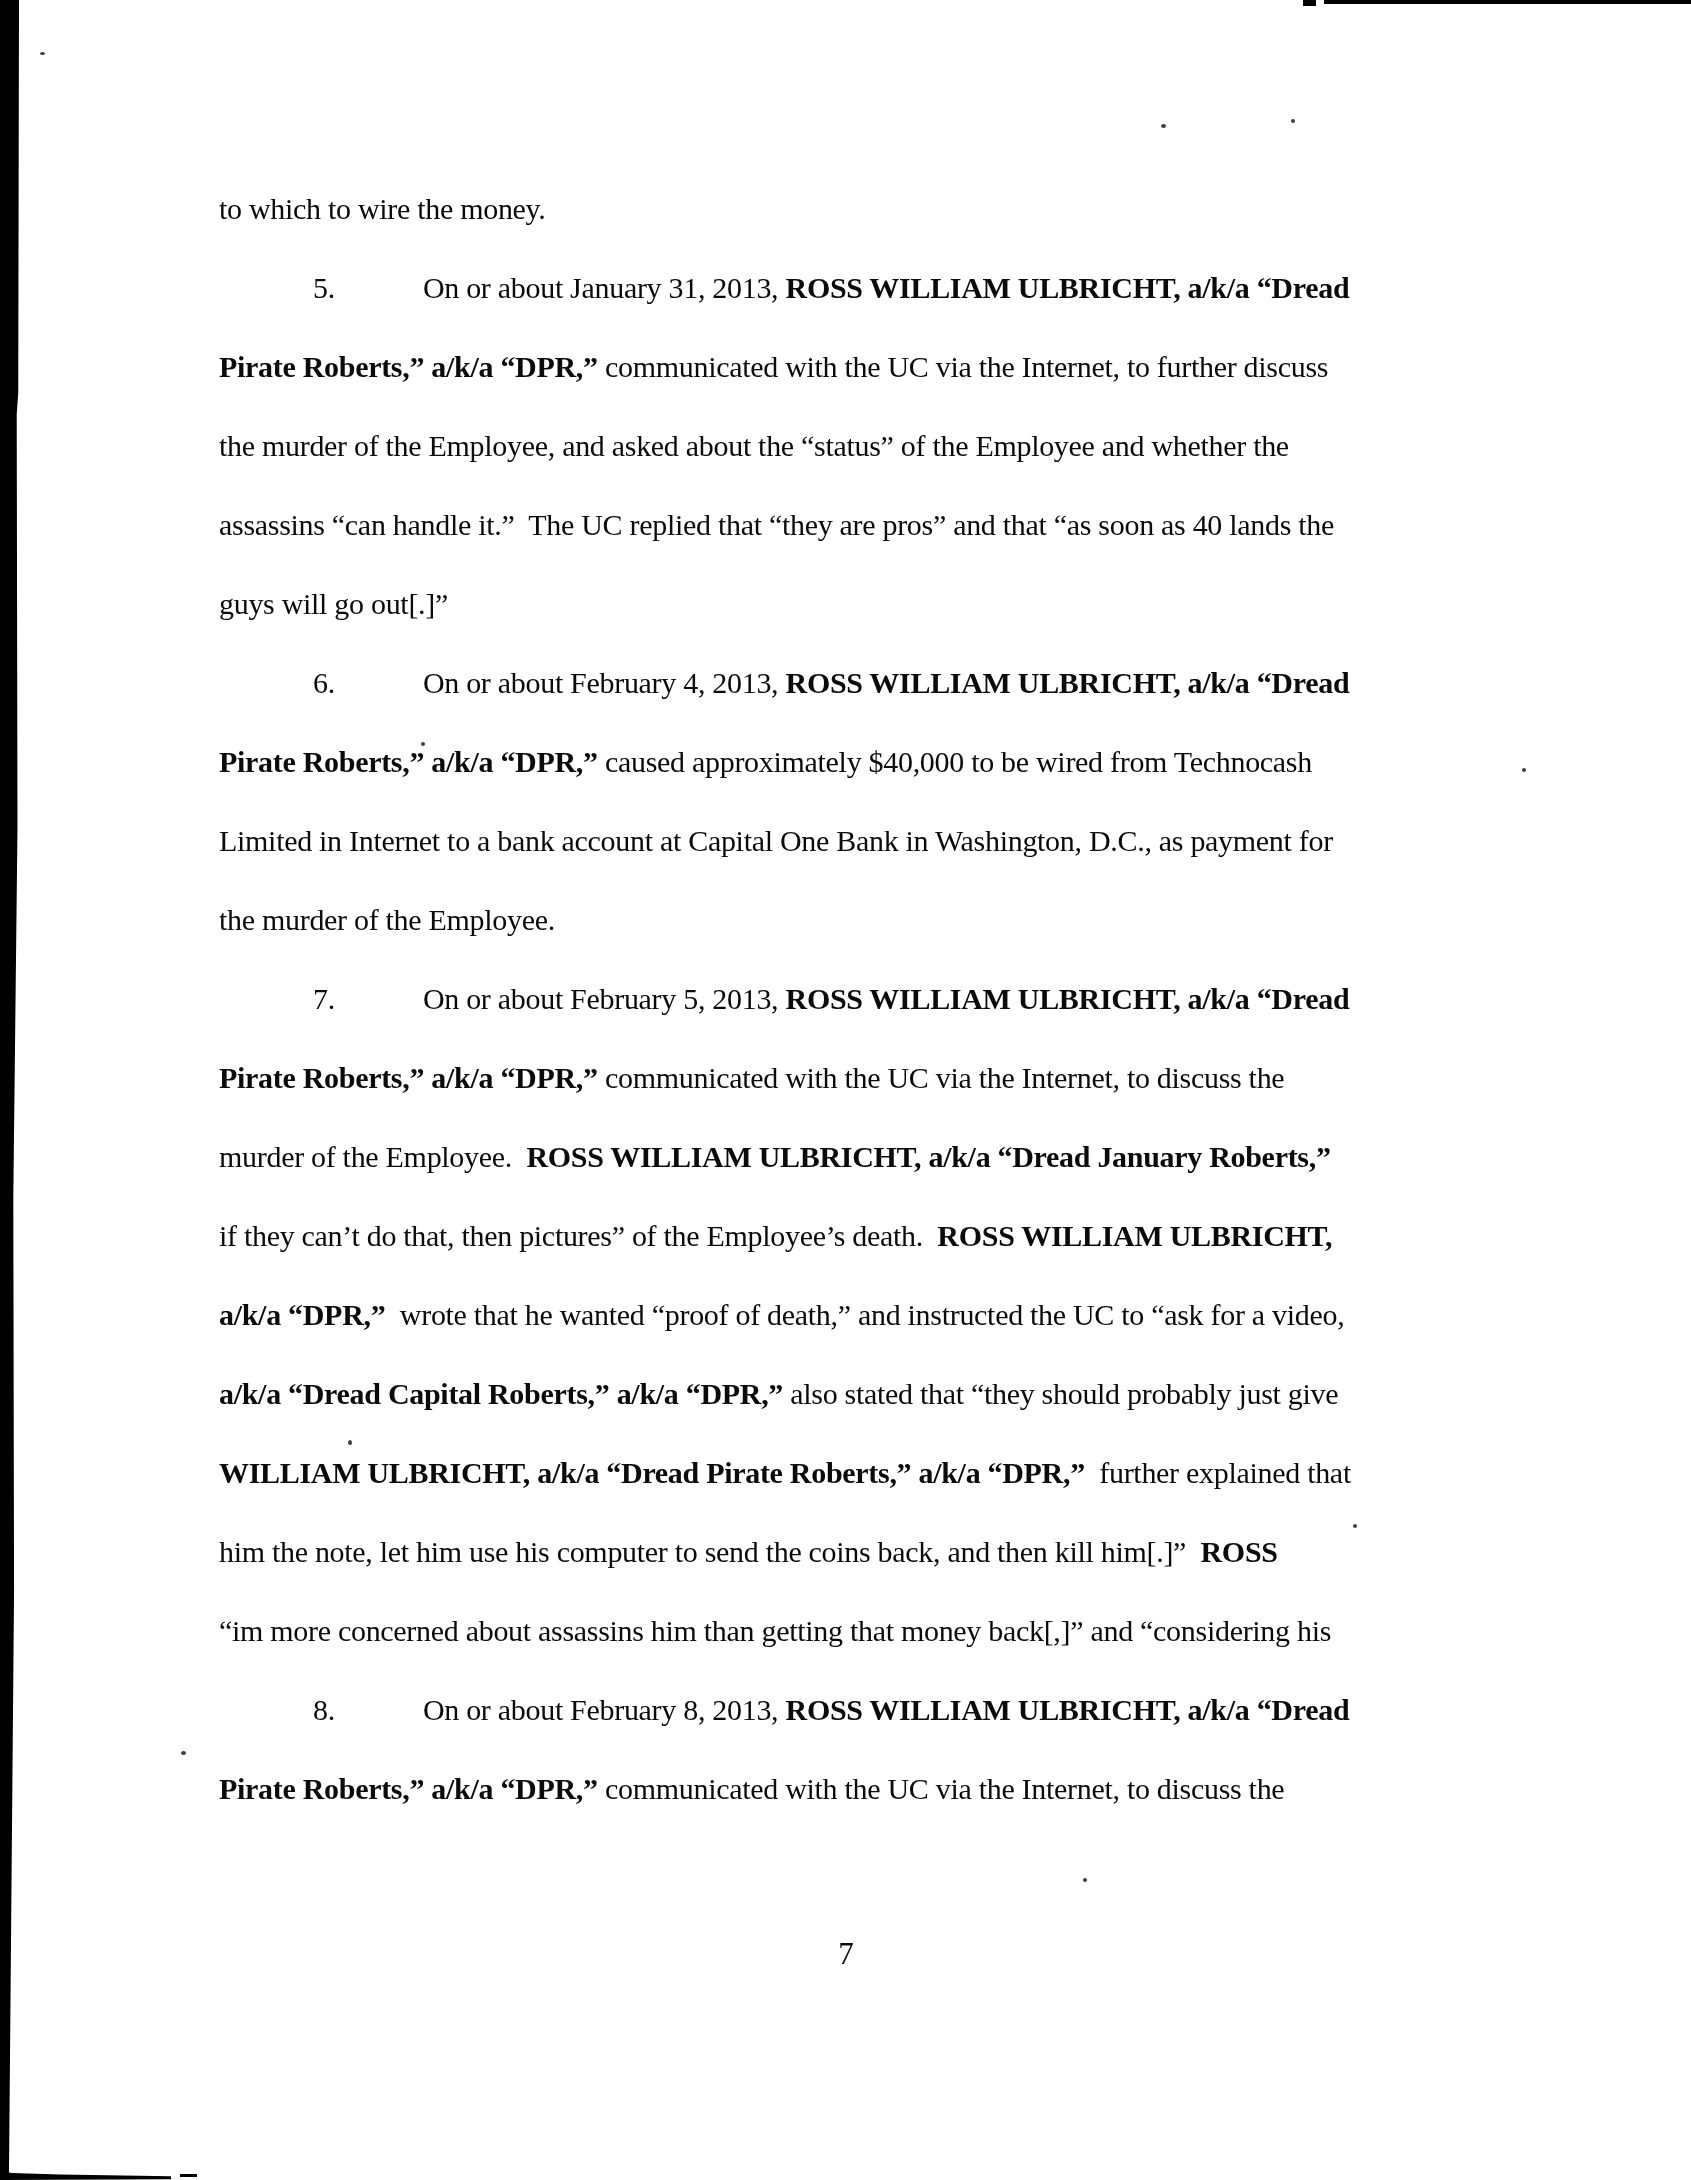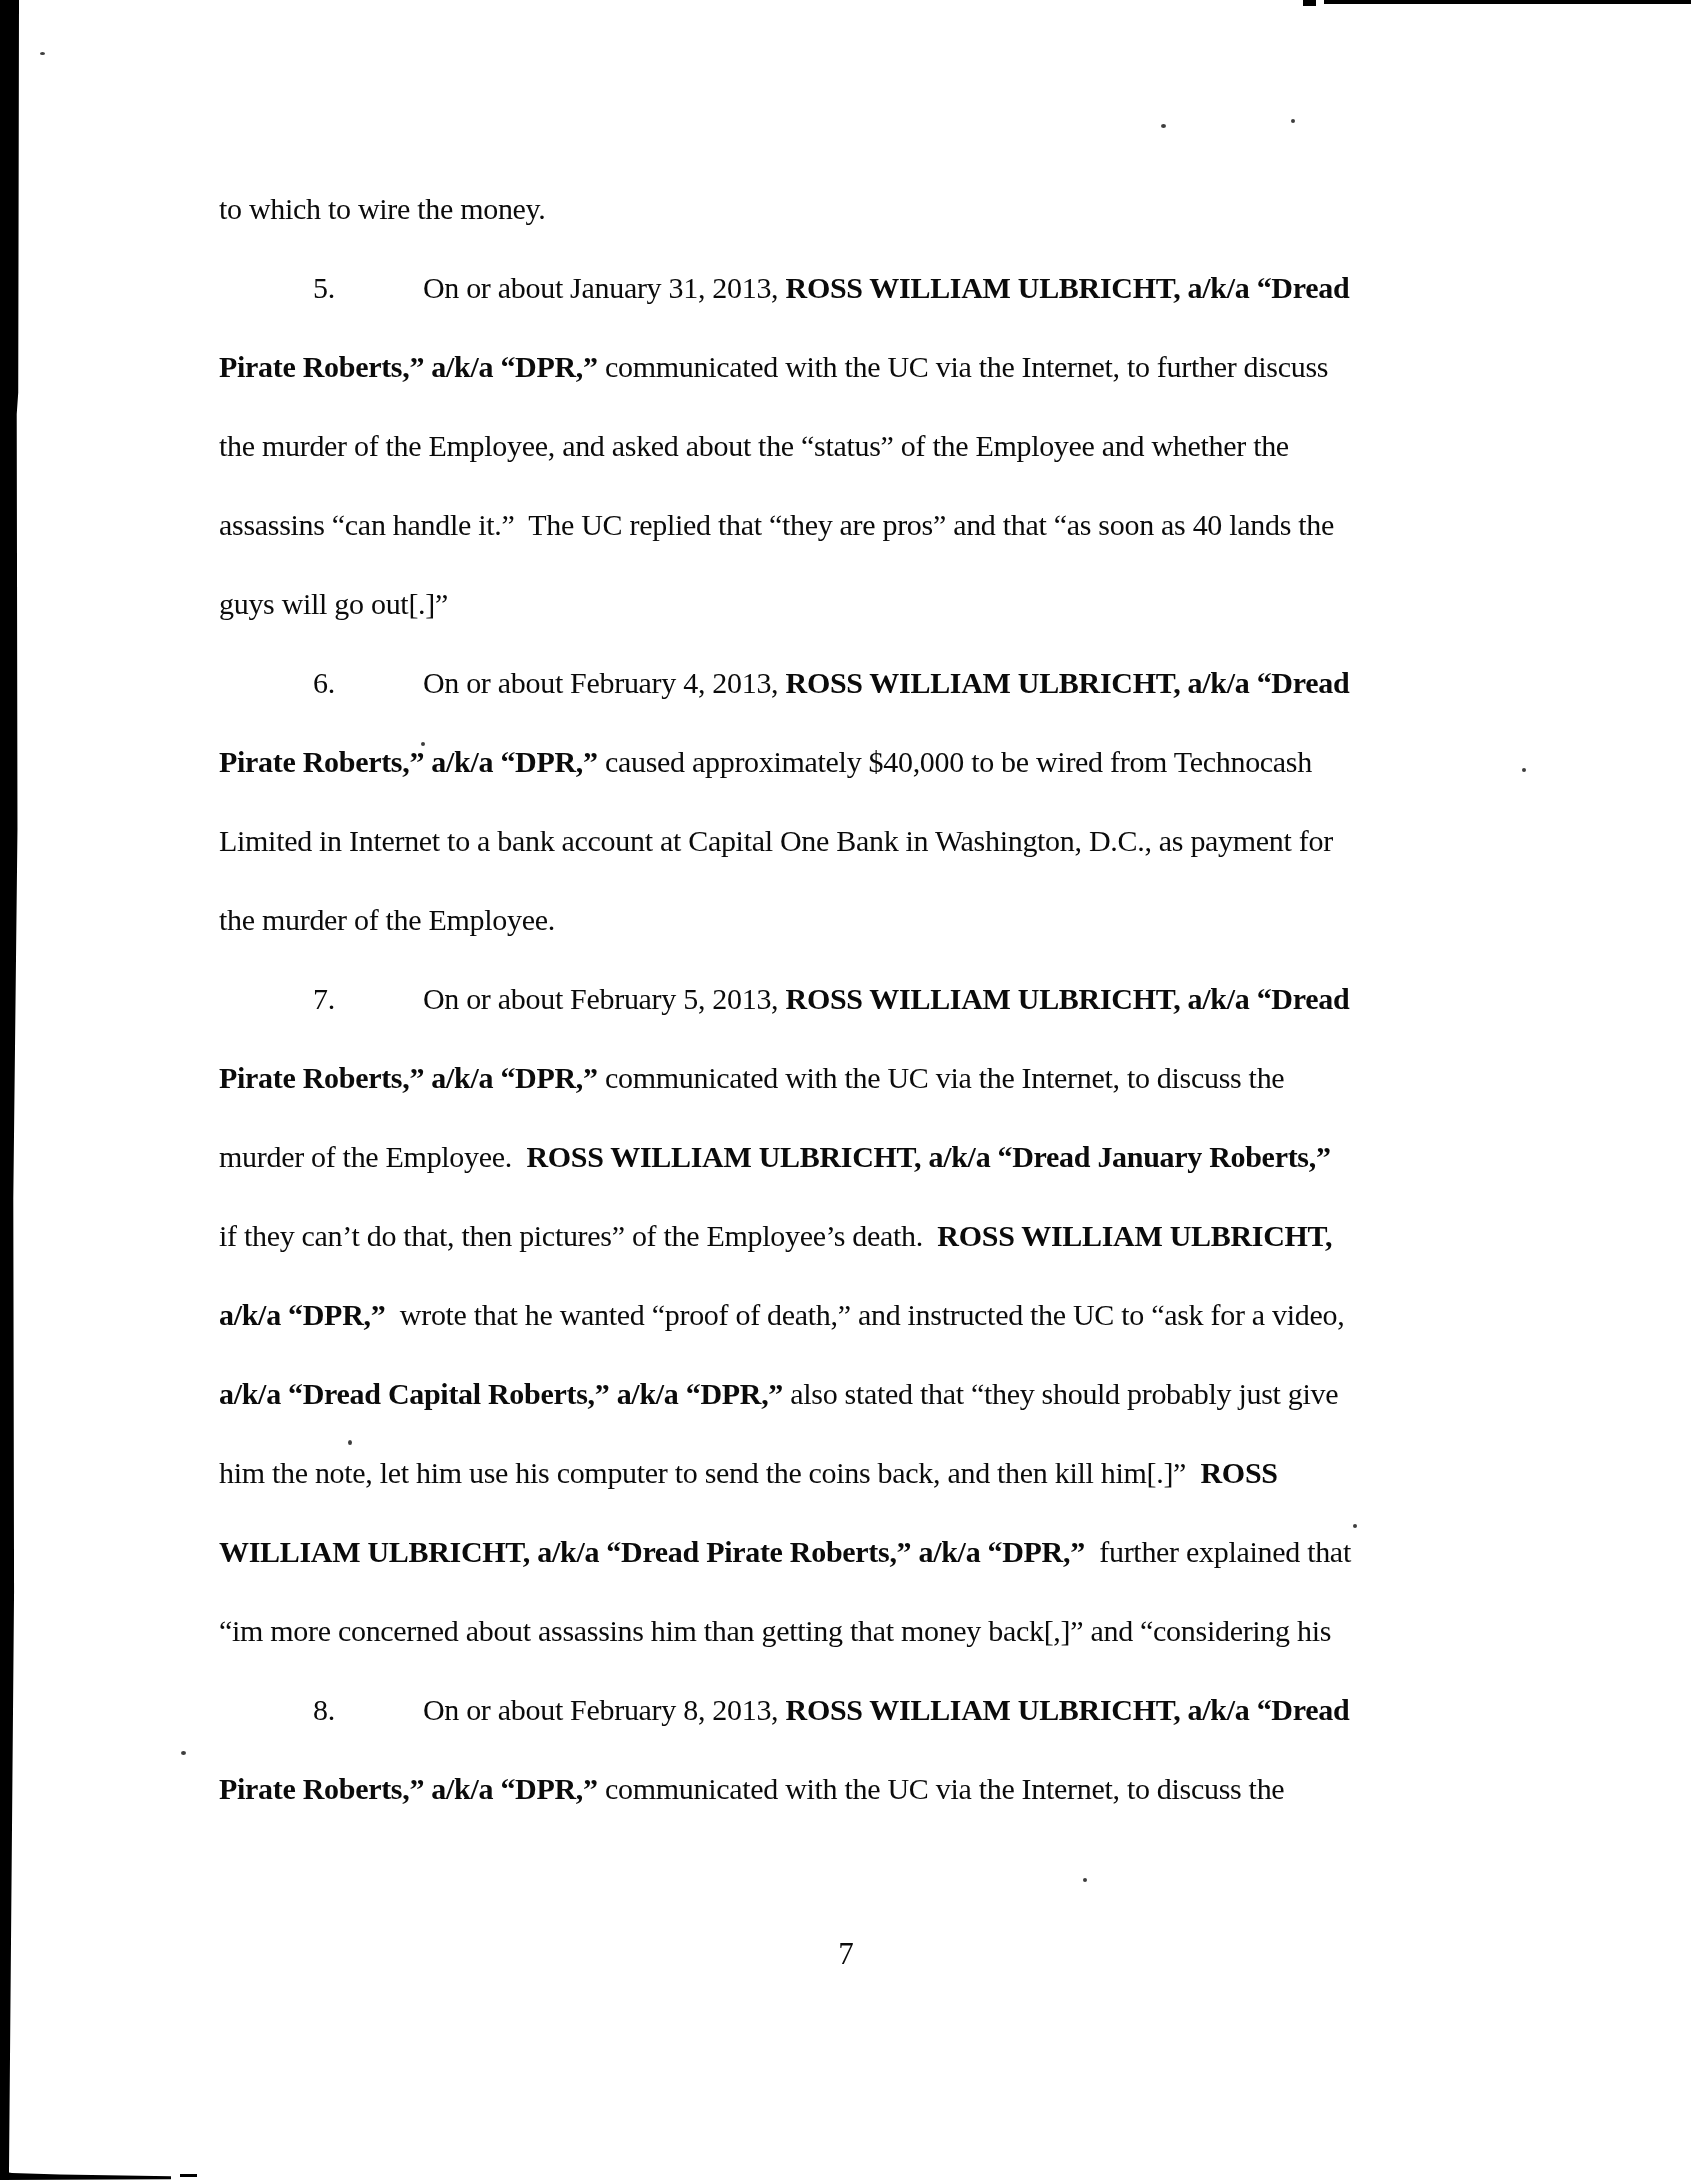--- a/index.html
+++ b/index.html
@@ -62,22 +62,22 @@
       <div class="line indent"><span class="seg">6.</span><span class="tab"></span><span class="seg">On or about February 4, 2013, </span><span class="seg bold">ROSS WILLIAM ULBRICHT, a/k/a “Dread</span></div>
       <div class="line"><span class="seg bold">Pirate Roberts,” a/k/a “DPR,”</span><span class="seg"> caused approximately $40,000 to be wired from Technocash</span></div>
       <div class="line"><span class="seg">Limited in Internet to a bank account at Capital One Bank in Washington, D.C., as payment for</span></div>
       <div class="line"><span class="seg">the murder of the Employee.</span></div>
       <div class="line indent"><span class="seg">7.</span><span class="tab"></span><span class="seg">On or about February 5, 2013, </span><span class="seg bold">ROSS WILLIAM ULBRICHT, a/k/a “Dread</span></div>
       <div class="line"><span class="seg bold">Pirate Roberts,” a/k/a “DPR,”</span><span class="seg"> communicated with the UC via the Internet, to discuss the</span></div>
       <div class="line"><span class="seg">murder of the Employee.  </span><span class="seg bold">ROSS WILLIAM ULBRICHT, a/k/a “Dread January Roberts,”</span></div>
       <div class="line"><span class="seg">if they can’t do that, then pictures” of the Employee’s death.  </span><span class="seg bold">ROSS WILLIAM ULBRICHT,</span></div>
       <div class="line"><span class="seg bold">a/k/a “DPR,”</span><span class="seg">  wrote that he wanted “proof of death,” and instructed the UC to “ask for a video,</span></div>
       <div class="line"><span class="seg bold">a/k/a “Dread Capital Roberts,” a/k/a “DPR,”</span><span class="seg"> also stated that “they should probably just give</span></div>
+      <div class="line"><span class="seg bold">WILLIAM ULBRICHT, a/k/a “Dread Pirate Roberts,” a/k/a “DPR,”</span><span class="seg">  further explained that</span></div>
       <div class="line"><span class="seg">him the note, let him use his computer to send the coins back, and then kill him[.]”  </span><span class="seg bold">ROSS</span></div>
-      <div class="line"><span class="seg bold">WILLIAM ULBRICHT, a/k/a “Dread Pirate Roberts,” a/k/a “DPR,”</span><span class="seg">  further explained that</span></div>
       <div class="line"><span class="seg">“im more concerned about assassins him than getting that money back[,]” and “considering his</span></div>
       <div class="line indent"><span class="seg">8.</span><span class="tab"></span><span class="seg">On or about February 8, 2013, </span><span class="seg bold">ROSS WILLIAM ULBRICHT, a/k/a “Dread</span></div>
       <div class="line"><span class="seg bold">Pirate Roberts,” a/k/a “DPR,”</span><span class="seg"> communicated with the UC via the Internet, to discuss the</span></div>
     </div>
 
   <div class="page-number">7</div>
 
 <div class="speck" style="left: 1161px; top: 124px; width: 5px; height: 4px;"></div>
     <div class="speck" style="left: 1291px; top: 119px; width: 4px; height: 4px;"></div>
     <div class="speck" style="left: 40px; top: 52px; width: 5px; height: 3px;"></div>

